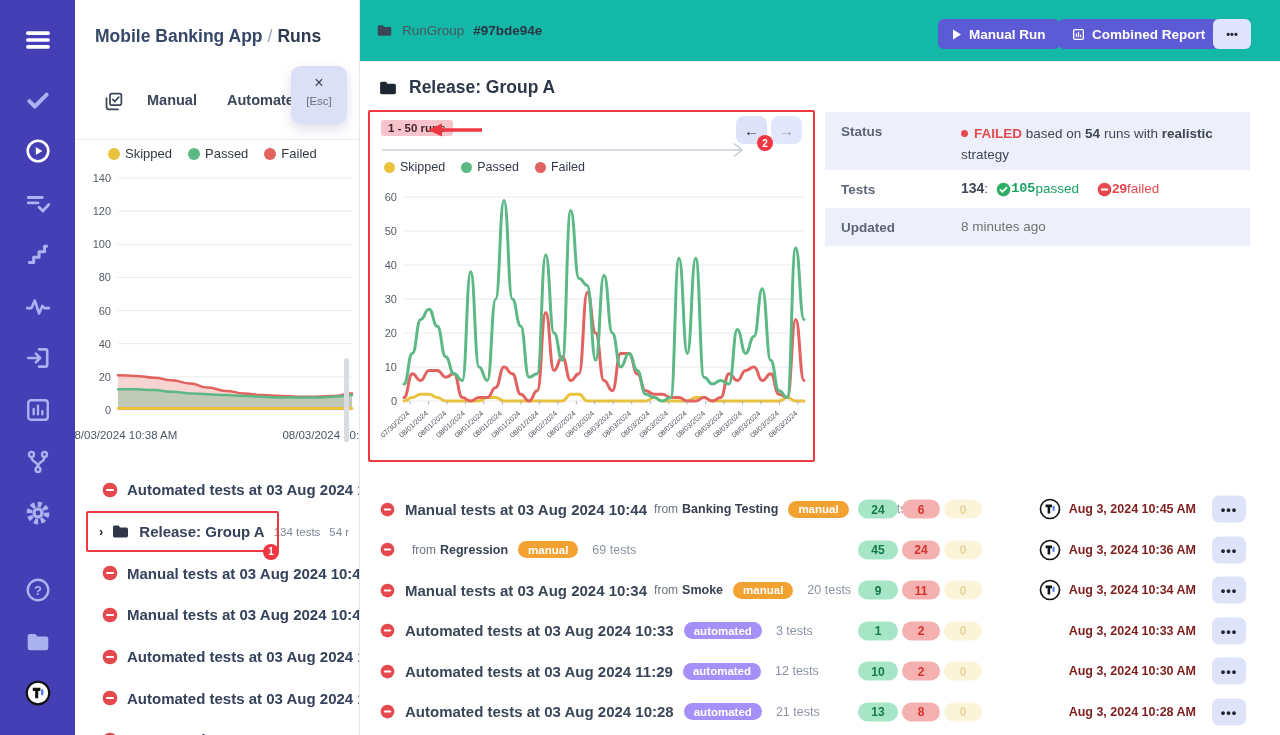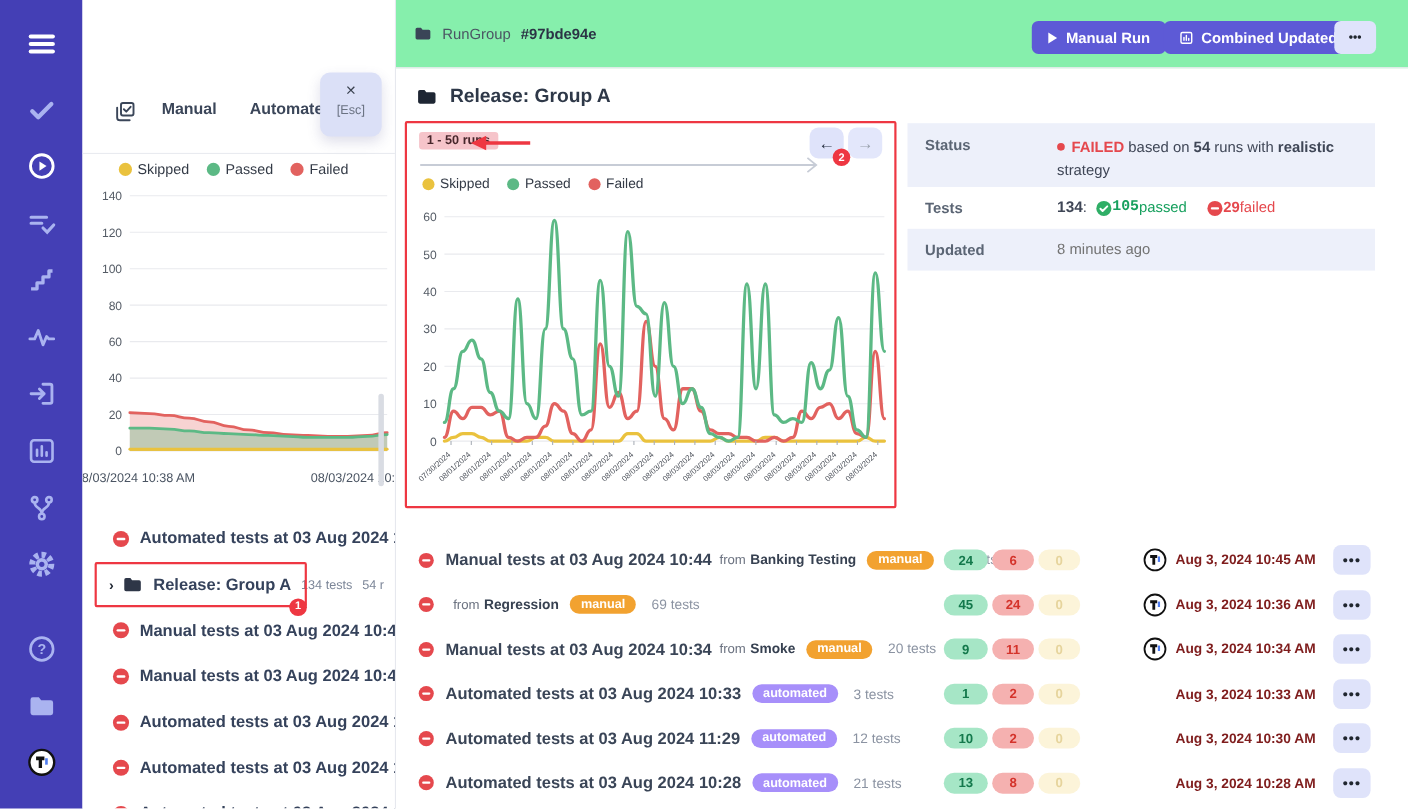--- a/index.html
+++ b/index.html
@@ -45,21 +45,21 @@
   .lp-group { padding-left:24px; }
   .lp-group .chev { font-size:13px; font-weight:bold; color:#1d2430; margin-right:8px; }
   .lp-group .folder { width:19px; height:19px; color:#2e3647; margin-right:9px; }
   .lp-group .meta { font-size:11.5px; color:#7c8698; font-weight:normal; margin-left:9px; }
   .annot-box { position:absolute; left:11px; top:0; width:193px; height:41.7px;
     border:2.5px solid #ee3742; border-radius:2px; pointer-events:none; }
   .step-badge { position:absolute; width:16px; height:16px; border-radius:50%; background:#ee3742;
     color:#fff; font-size:10px; font-weight:bold; display:flex; align-items:center; justify-content:center; z-index:6; }
 
   
-  #main-header { position:absolute; left:360px; top:0; width:920px; height:62px; background:#86efac;
+  #main-header { position:absolute; left:360px; top:0; width:920px; height:62px; background:#14b8a6;
     border-bottom:1px solid #e8eaee; }
   #breadcrumb { position:absolute; left:16px; top:22px; display:flex; align-items:center; gap:9px;
     font-size:13.5px; color:#4b5563; }
   #breadcrumb svg { width:17px; height:17px; color:#3a4557; }
   #breadcrumb b { color:#2b3445; }
   .btn-primary { position:absolute; top:19px; height:30px; background:#5d5ad6; color:#fff; border:none;
     border-radius:6px; font-size:13.5px; font-weight:bold; padding:0 14px; display:flex; align-items:center;
     gap:7px; cursor:pointer; font-family:inherit; }
   .btn-light { position:absolute; top:19px; height:30px; background:#dfe3fb; border:none; border-radius:6px;
     color:#20262f; font-weight:bold; cursor:pointer; }
@@ -204,20 +204,23 @@
   <span class="ib-icon" style="top:693px">
     <svg viewBox="0 0 24 24">
         <circle cx="12" cy="12" r="10.4" fill="#fff" stroke="#111" stroke-width="2"></circle>
         <path d="M7.2 7.2h7v3h-2v6.6H9.4V10.2H7.2z" fill="#111"></path>
         <rect x="14.8" y="8.6" width="2.2" height="5.4" fill="#4f7df0"></rect>
       </svg>
   </span>
 </nav>
 
 <section id="leftpanel">
+  <div id="lp-header">
+    <span>Mobile Banking App</span><span class="sep">/</span><span class="runs">Runs</span>
+  </div>
 
   <div id="lp-tabs">
     <span id="tab-icon">
       <svg viewBox="0 0 24 24" fill="none" stroke="currentColor" stroke-width="2">
           <rect x="8" y="3" width="13" height="13" rx="2"></rect>
           <path d="M11 9.5l2.5 2.5 4.5-5" stroke-linecap="round" stroke-linejoin="round"></path>
           <path d="M4 8v10a3 3 0 003 3h10" stroke-linecap="round"></path>
         </svg>
     </span>
     <span class="lp-tab" style="left:72px">Manual</span>
@@ -347,21 +350,21 @@
     <svg width="10" height="11" viewBox="0 0 10 11">
         <path d="M1 0.5l8 5-8 5z" fill="#fff"></path>
       </svg>
     <span>Manual Run</span>
   </button>
   <button class="btn-primary" style="left:698px">
     <svg width="13" height="13" viewBox="0 0 24 24" fill="none" stroke="#fff" stroke-width="2.4">
         <rect x="3" y="3" width="18" height="18" rx="2.5"></rect>
         <path d="M8 16v-5M12 16V8M16 16v-3" stroke-linecap="round"></path>
       </svg>
-    <span>Combined Updated</span>
+    <span>Combined Report</span>
   </button>
   <button class="btn-light" style="left:853px; width:38px; font-size:11px">•••</button>
 </header>
 
 <div id="section-title">
   <svg viewBox="0 0 24 24" fill="currentColor">
       <path d="M2.5 6.5A2 2 0 014.5 4.5h5l2 2.5h8a2 2 0 012 2v8.5a2 2 0 01-2 2h-15a2 2 0 01-2-2z"></path>
     </svg>
   <span>Release: Group A</span>
 </div>

